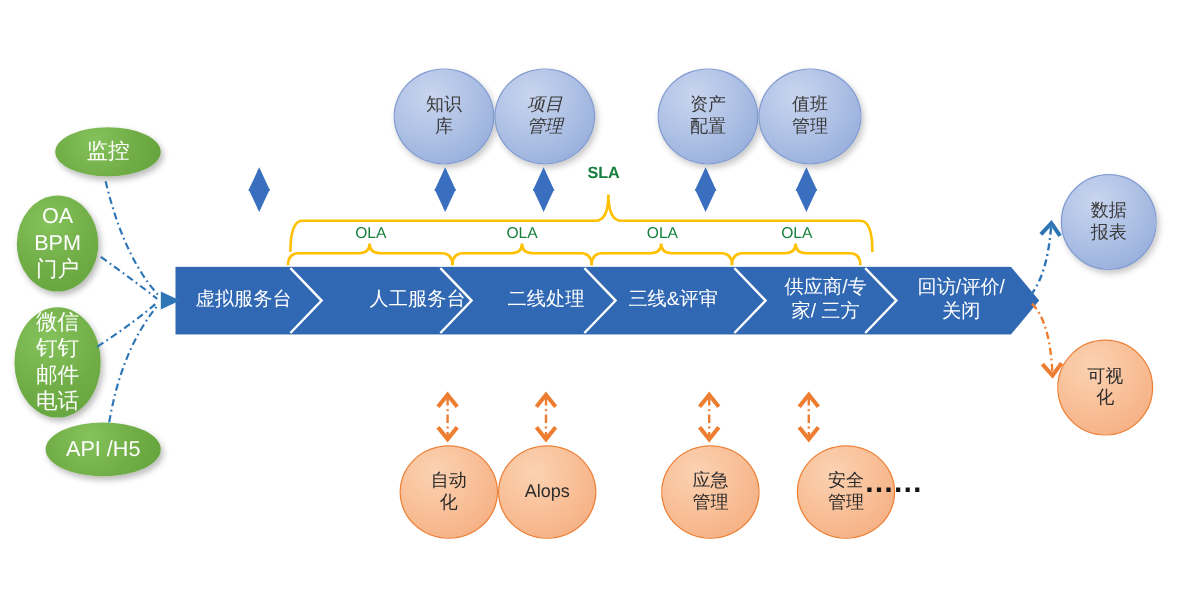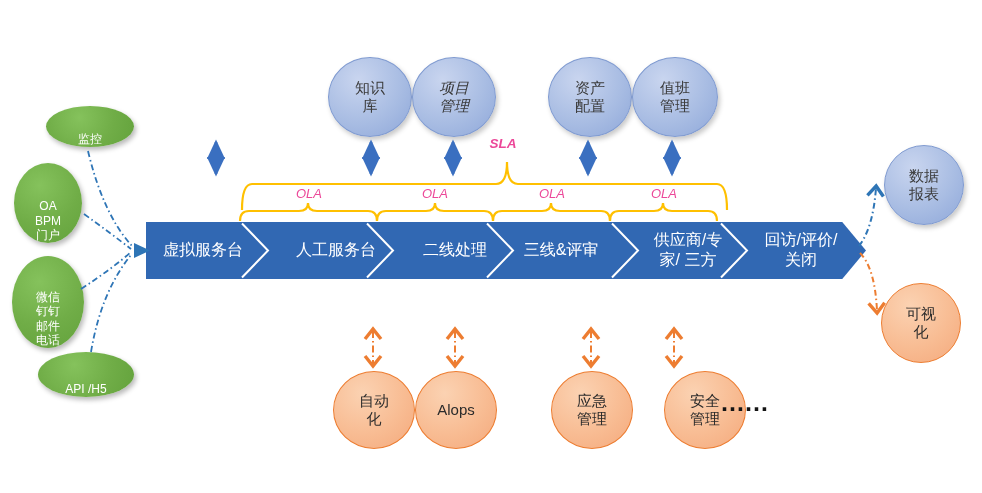--- a/index.html
+++ b/index.html
@@ -8,65 +8,63 @@
     font-family:"Liberation Sans","DejaVu Sans",sans-serif;
   }
   .layer{position:absolute;left:0;top:0;width:982px;height:493px;z-index:5;pointer-events:none;}
   .node{
     position:absolute;display:flex;align-items:center;justify-content:center;
     text-align:center;border-radius:50%;z-index:3;
   }
   .node-label{white-space:pre-line;line-height:1.22;}
   .green{
     background:radial-gradient(circle at 38% 28%, #85c25c 0%, #70AD47 55%, #63a23c 100%);
-    color:#ffffff;font-size:12px;
+    color:#ffffff;font-size:18px;
     box-shadow:2px 3px 5px rgba(0,0,0,0.28);
-    align-items:flex-end;
   }
   .blue{
     background:radial-gradient(circle at 36% 28%, #c9d5ef 0%, #a9bde3 55%, #8ea7d9 100%);
     border:1px solid #7f9ad0;color:#3a3a3a;font-size:15px;
     box-shadow:2px 3px 5px rgba(0,0,0,0.22);
   }
   .orange{
     background:radial-gradient(circle at 36% 28%, #fbd2b2 0%, #f8bc93 55%, #f4a97c 100%);
     border:1.5px solid #ED7D31;color:#2b2b2b;font-size:15px;
   }
   .band{
     position:absolute;left:146px;top:222px;width:720px;height:57px;z-index:1;
     background:#3168B3;
     clip-path:polygon(0 0, 96.7% 0, 100% 50%, 96.7% 100%, 0 100%);
   }
   .band-seg{
     position:absolute;z-index:3;color:#ffffff;font-size:16px;line-height:1.2;
     text-align:center;white-space:pre-line;transform:translate(-50%,-50%);
   }
   .agreement{
-    position:absolute;z-index:4;color:#ec4899;font-size:13px;text-align:center;
+    position:absolute;z-index:4;color:#15803d;font-size:13px;text-align:center;
     transform:translateX(-50%);
-    font-style:italic;
   }
   .sla{font-weight:bold;font-size:13.5px;}
   .note{
     position:absolute;left:136px;top:287px;width:724px;z-index:3;
     color:#2E75B6;font-size:17px;font-weight:bold;text-align:center;letter-spacing:0.2px;
   }
   .dots{
     position:absolute;left:720px;top:388px;width:70px;z-index:3;
     color:#141414;font-size:25px;font-weight:bold;letter-spacing:-1px;
   }
 </style>
 </head>
 <body>
 
 <div class="canvas">
 
   <div class="band"></div>
   <div class="band-seg" style="left:203px;top:250px;"><span class="node-label">虚拟服务台</span></div>
-  <div class="band-seg" style="left:336px;top:250px;"><span class="node-label">人工服务台</span></div>
+  <div class="band-seg" style="left:348px;top:250px;"><span class="node-label">人工服务台</span></div>
   <div class="band-seg" style="left:455px;top:250px;"><span class="node-label">二线处理</span></div>
   <div class="band-seg" style="left:561px;top:250px;"><span class="node-label">三线&amp;评审</span></div>
   <div class="band-seg" style="left:801px;top:250px;"><span class="node-label">回访/评价/
 关闭</span></div>
   <div class="band-seg" style="left:688px;top:250px;"><span class="node-label">供应商/专
 家/ 三方</span></div>
 
   <div class="node green" style="left:46px;top:106px;width:88px;height:41px;">
       <span class="node-label">监控</span>
     </div>

